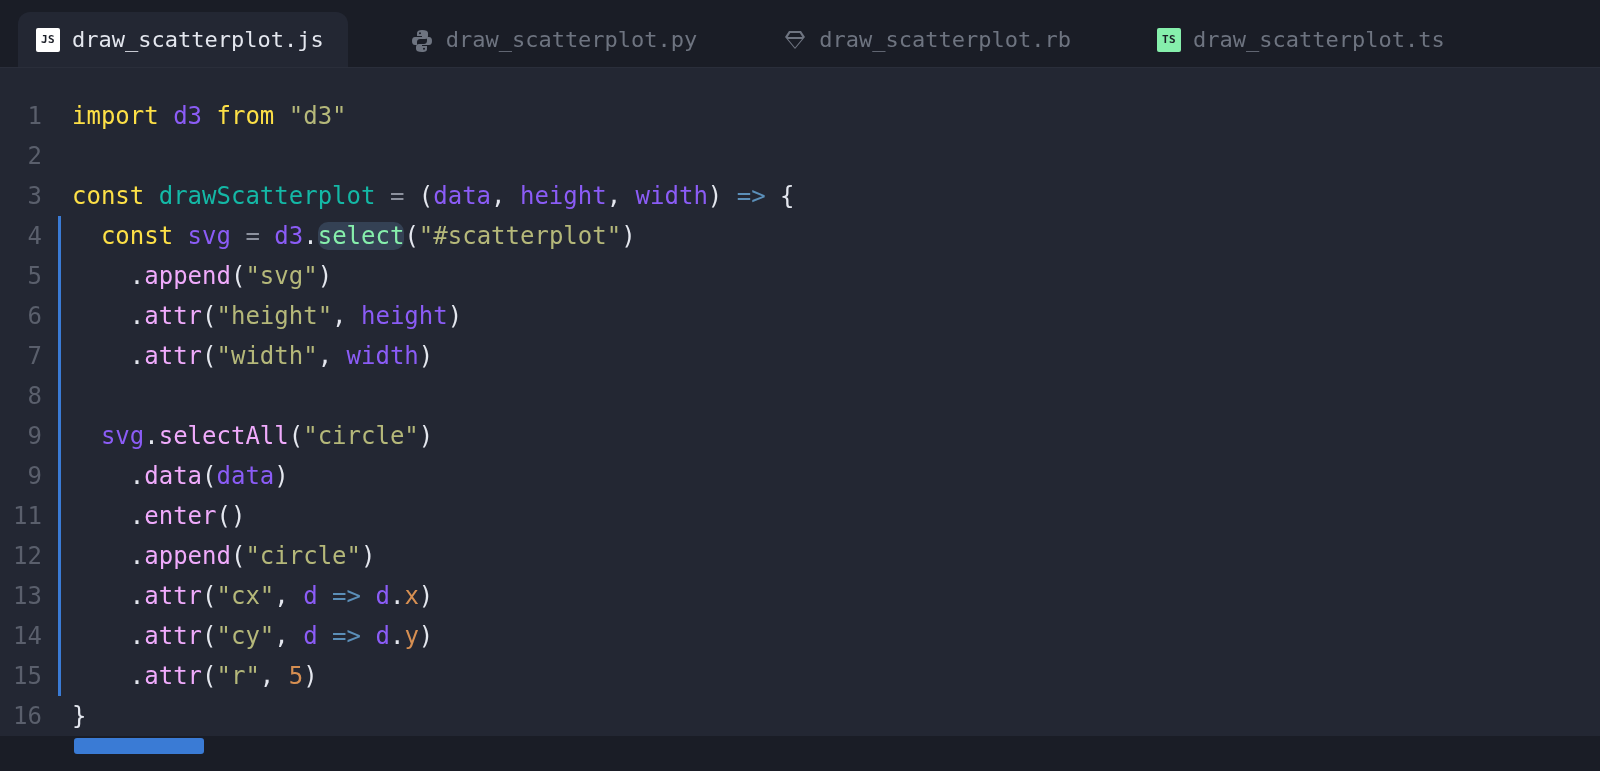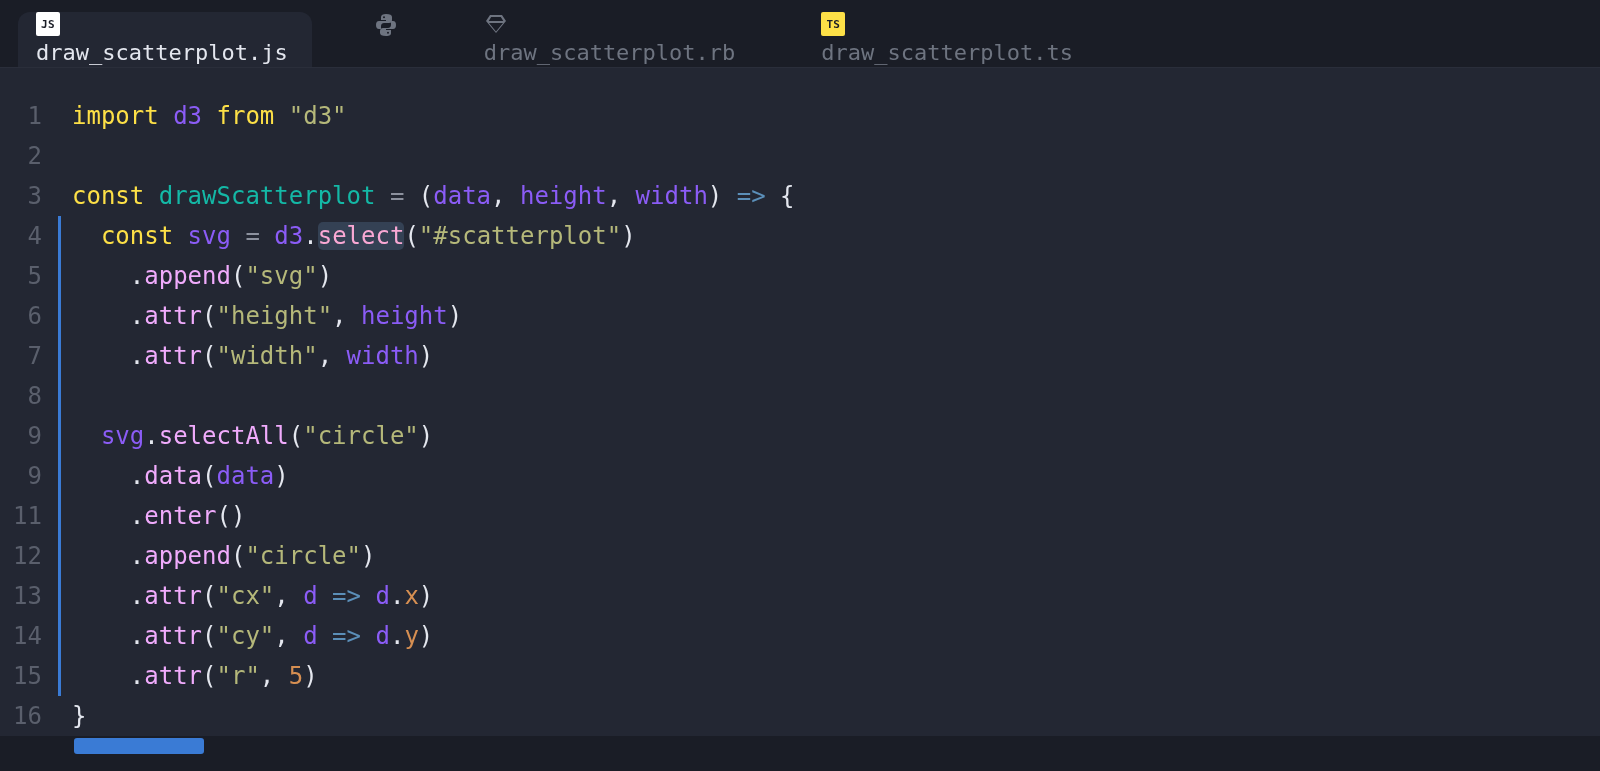--- a/index.html
+++ b/index.html
@@ -15,29 +15,29 @@
     display: flex;
     align-items: flex-end;
     height: 68px;
     background: #1a1d26;
     border-bottom: 1px solid #2a2e3a;
     padding-left: 18px;
     gap: 44px;
   }
   .tab {
     display: flex;
-    gap: 4px;
+    align-items: center;
+    gap: 12px;
     height: 55px;
     padding: 0 24px 0 18px;
     font-size: 22px;
     color: #6e7480;
     cursor: pointer;
     border-top-left-radius: 12px;
     border-top-right-radius: 12px;
-    flex-direction: column;
   }
   .tab.active {
     background: #232733;
     color: #e4e7ef;
   }
   .tab-icon {
     width: 24px;
     height: 24px;
     display: flex;
     align-items: center;
@@ -51,21 +51,21 @@
   .js-badge {
     background: #6e7480;
     color: #1a1d26;
     font-weight: 700;
     font-size: 11px;
     letter-spacing: 0.3px;
     border-radius: 2px;
     line-height: 1;
   }
   .ts-badge {
-    background: #fde047;
+    background: #86efac;
     color: #1a1d26;
     font-weight: 700;
     font-size: 11px;
     letter-spacing: 0.3px;
     border-radius: 2px;
     line-height: 1;
   }
   .py-icon svg, .rb-icon svg { fill: #6e7480; }
   .editor {
     background: #232733;
@@ -101,21 +101,21 @@
     flex-shrink: 0;
   }
   .code { white-space: pre; }
   .tk-kw   { color: #fde047; }
   .tk-id   { color: #8b5cf6; }
   .tk-pn   { color: #e4e7ef; }
   .tk-op   { color: #8c919e; }
   .tk-op2  { color: #5b8fb9; }
   .tk-str  { color: #b5b87a; }
   .tk-call { color: #f0abfc; }
-  .tk-call-hl { color: #f9a8d4; background: #344154; border-radius: 5px; }
+  .tk-call-hl { color: #86efac; background: #344154; border-radius: 10px; }
   .tk-num  { color: #d68f52; }
   .tk-prop { color: #d68f52; }
   .tk-declname { color: #14b8a6; }
   .scroll-thumb {
     position: absolute;
     left: 74px;
     top: 738px;
     width: 130px;
     height: 16px;
     background: #3a7bd5;
@@ -129,20 +129,21 @@
   <div class="tab active">
     <span class="tab-icon js-badge">JS</span>
     <span>draw_scatterplot.js</span>
   </div>
   <div class="tab">
     <span class="tab-icon py-icon">
       <svg viewBox="0 0 24 24" width="24" height="24">
           <path d="M12 2c-3 0-5 1-5 3v3h5v1H5c-2 0-3 1.5-3 4s1 4 3 4h2v-3c0-2 1.5-3 3-3h5c1.7 0 3-1.3 3-3V5c0-2-2-3-6-3zm-2 2.2a1 1 0 110 2 1 1 0 010-2zM17 10v3c0 2-1.5 3-3 3H9c-1.7 0-3 1.3-3 3v2c0 2 2 3 6 3s5-1 5-3v-3h-5v-1h7c2 0 3-1.5 3-4s-1-4-3-4h-2zm-3 9.8a1 1 0 110 2 1 1 0 010-2z"></path>
         </svg>
     </span>
+    <span>draw_scatterplot.py</span>
   </div>
   <div class="tab">
     <span class="tab-icon rb-icon">
       <svg viewBox="0 0 24 24" width="24" height="24">
           <path d="M6 3l-4 6 10 12 10-12-4-6H6zm1.2 2h9.6l2.5 4H4.7l2.5-4zM5 11h14l-7 8.4L5 11z"></path>
         </svg>
     </span>
     <span>draw_scatterplot.rb</span>
   </div>
   <div class="tab">

